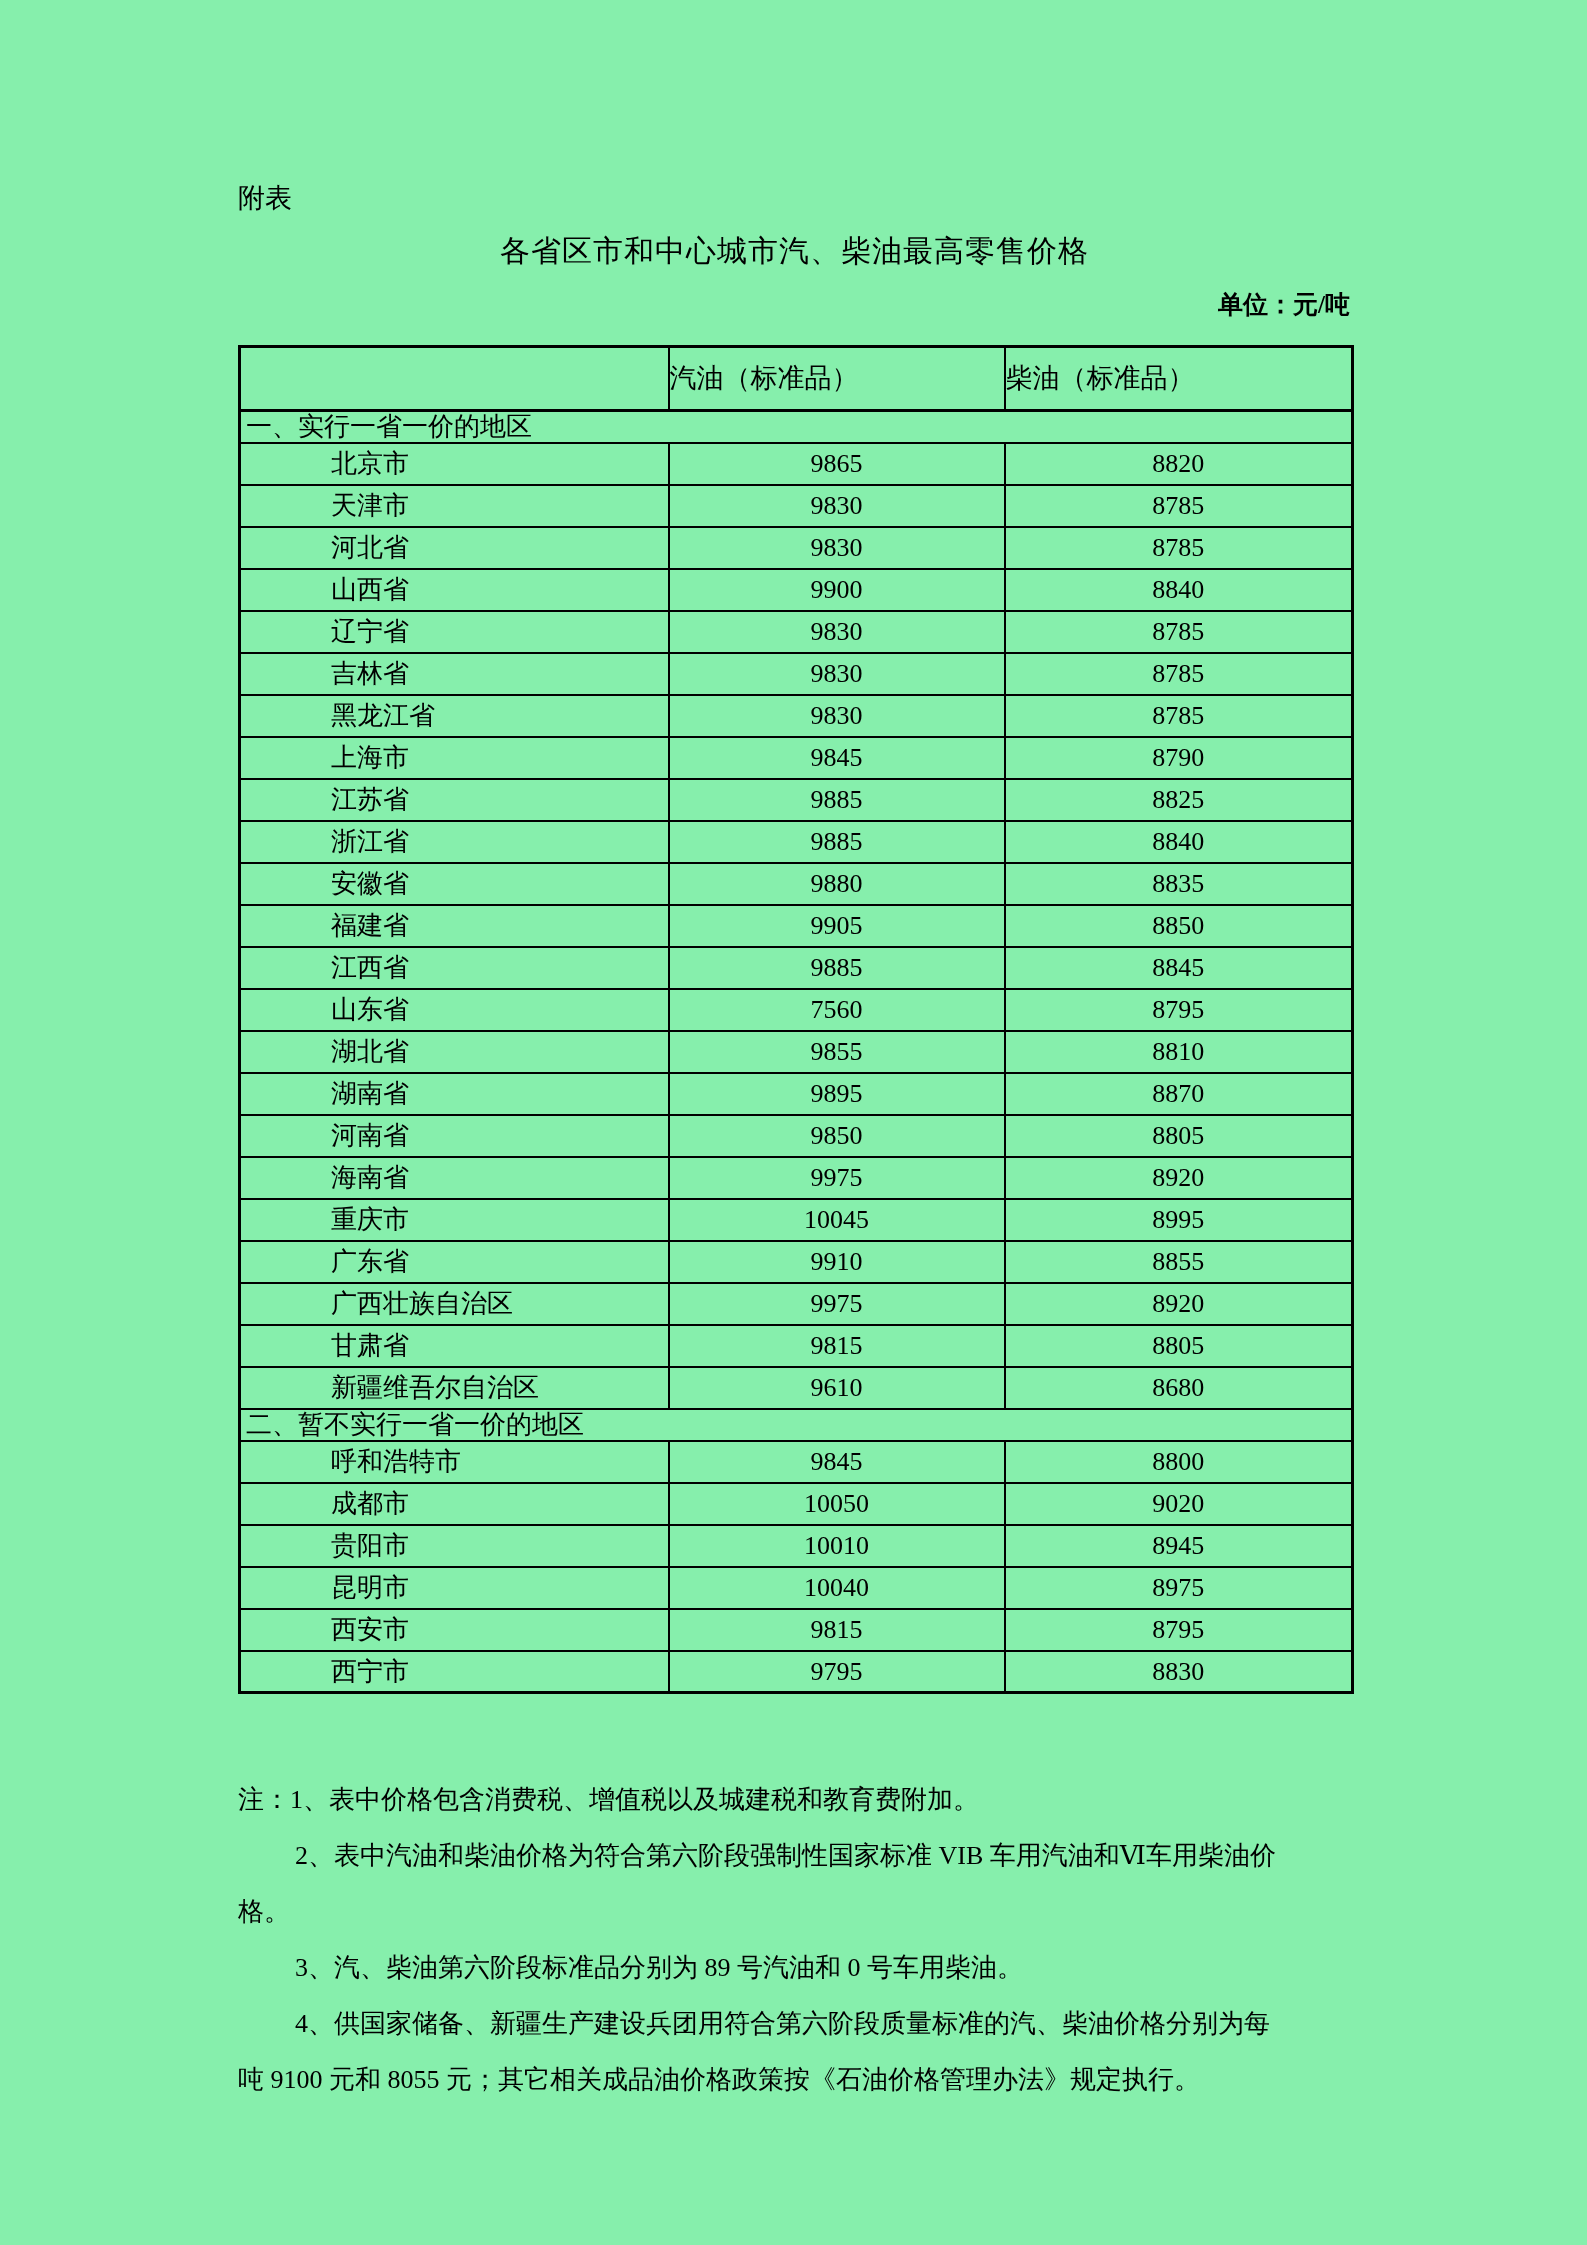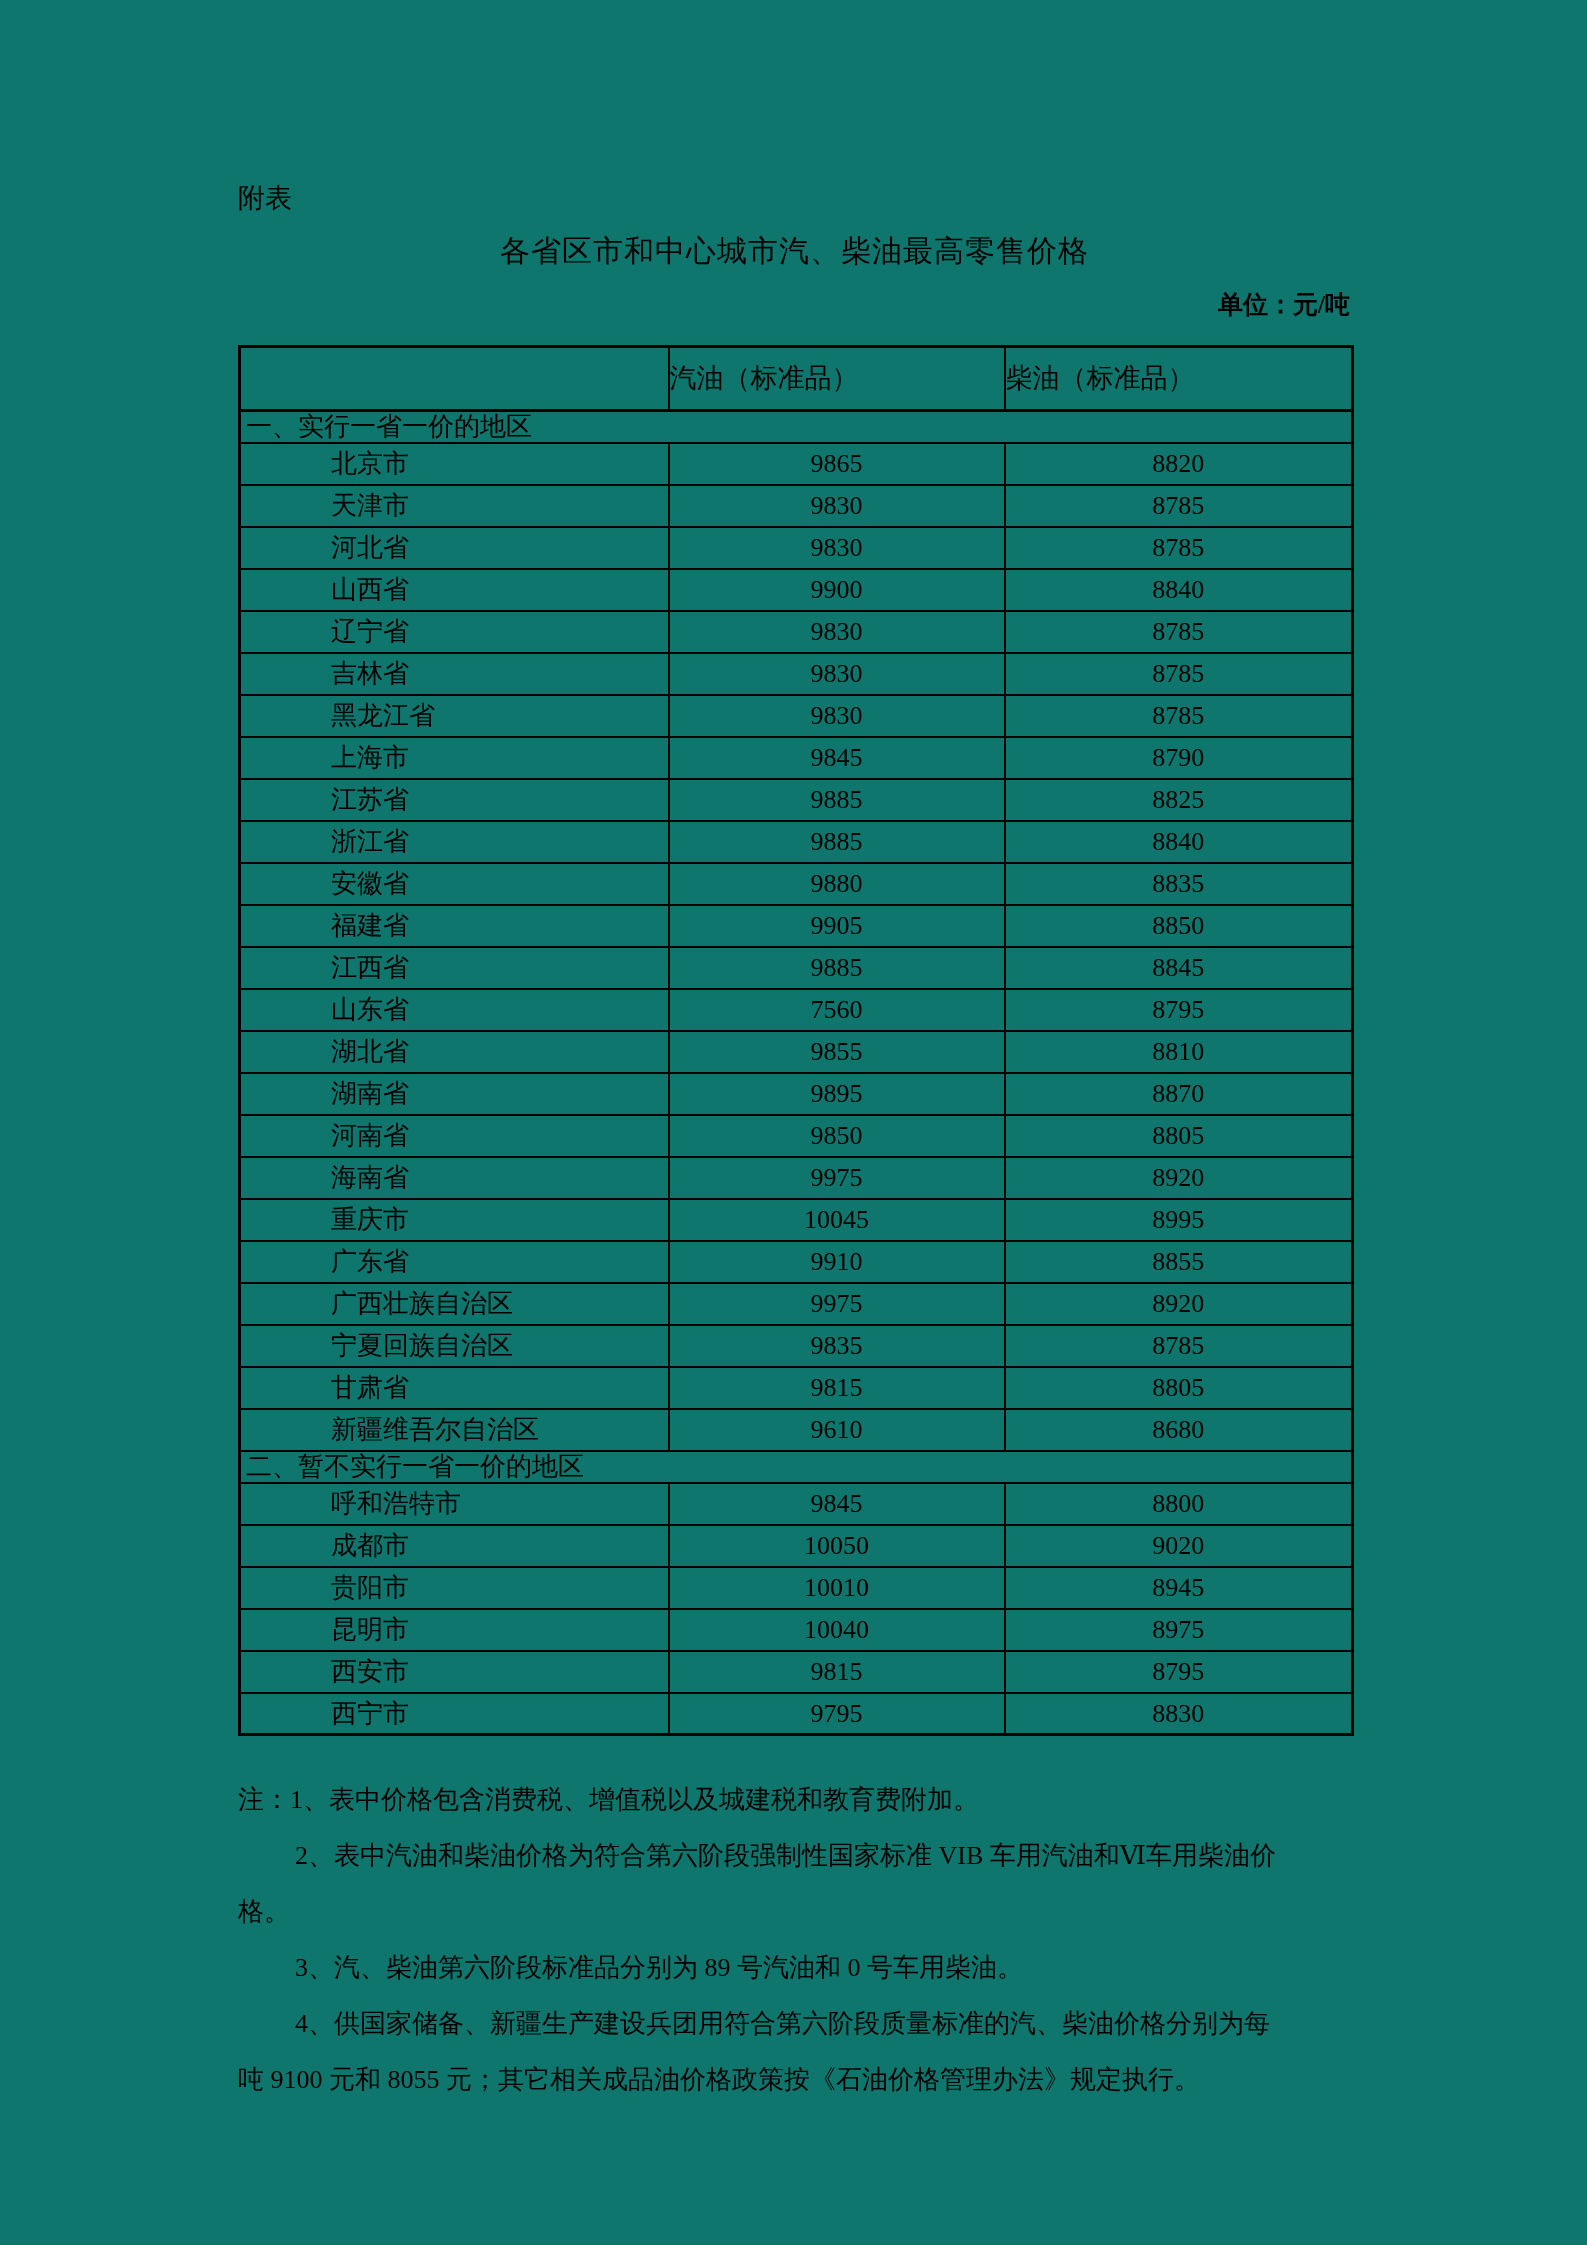--- a/index.html
+++ b/index.html
@@ -4,21 +4,21 @@
 <style>
   * { margin:0; padding:0; box-sizing:border-box; }
   html,body { background:#ffffff; }
   body {
     width:1587px; height:2245px;
     font-family:"Liberation Serif","DejaVu Serif",serif;
     color:#000;
   }
   .page {
     position:relative; width:1587px; height:2245px;
-    background:#0f766e; overflow:hidden;
+    background:#86efac; overflow:hidden;
   }
   .attachment-label {
     position:absolute; left:238px; top:182px;
     font-size:27px; line-height:1.2;
   }
   .doc-title {
     position:absolute; left:238px; top:231px; width:1113px;
     text-align:center; font-size:30px; font-weight:normal;
     font-family:"Liberation Sans","DejaVu Sans",sans-serif;
     letter-spacing:1px;
@@ -185,25 +185,20 @@
           <td class="region-cell">广东省</td>
           <td class="gasoline-price-cell">9910</td>
           <td class="diesel-price-cell">8855</td>
         </tr>
         <tr class="data-row">
           <td class="region-cell">广西壮族自治区</td>
           <td class="gasoline-price-cell">9975</td>
           <td class="diesel-price-cell">8920</td>
         </tr>
         <tr class="data-row">
-          <td class="region-cell">宁夏回族自治区</td>
-          <td class="gasoline-price-cell">9835</td>
-          <td class="diesel-price-cell">8785</td>
-        </tr>
-        <tr class="data-row">
           <td class="region-cell">甘肃省</td>
           <td class="gasoline-price-cell">9815</td>
           <td class="diesel-price-cell">8805</td>
         </tr>
         <tr class="data-row">
           <td class="region-cell">新疆维吾尔自治区</td>
           <td class="gasoline-price-cell">9610</td>
           <td class="diesel-price-cell">8680</td>
         </tr>
         <tr class="section-row">

